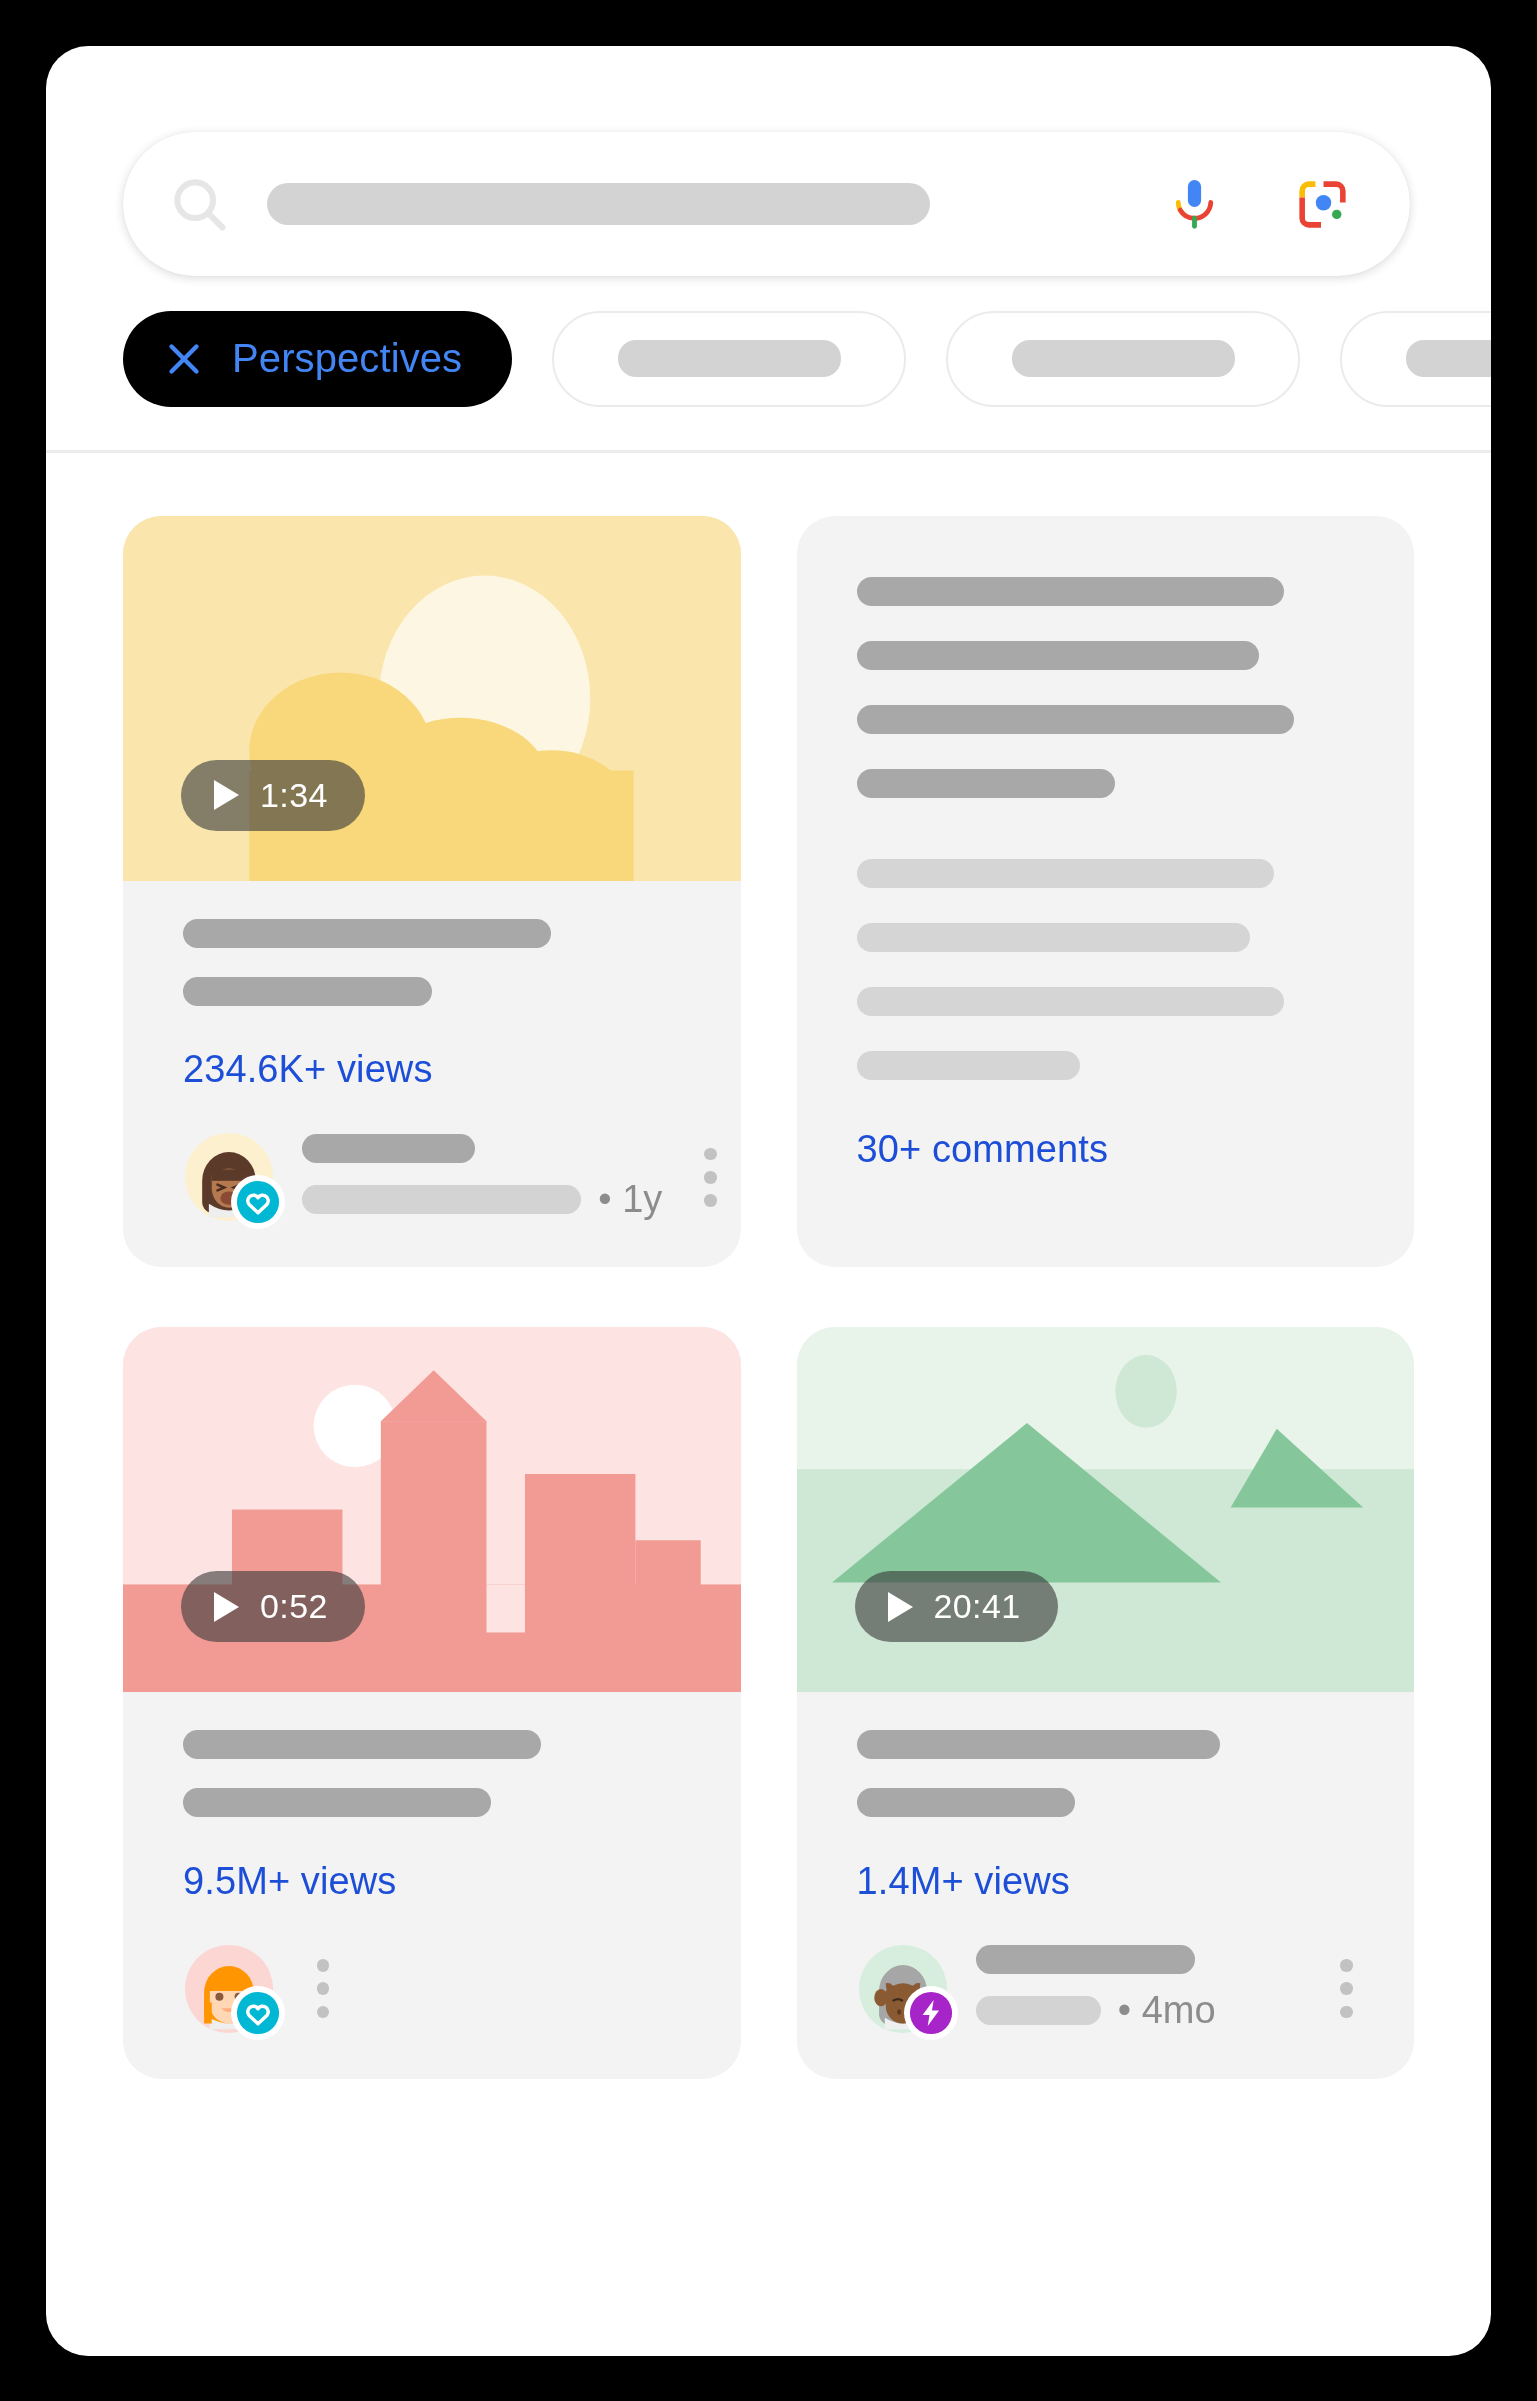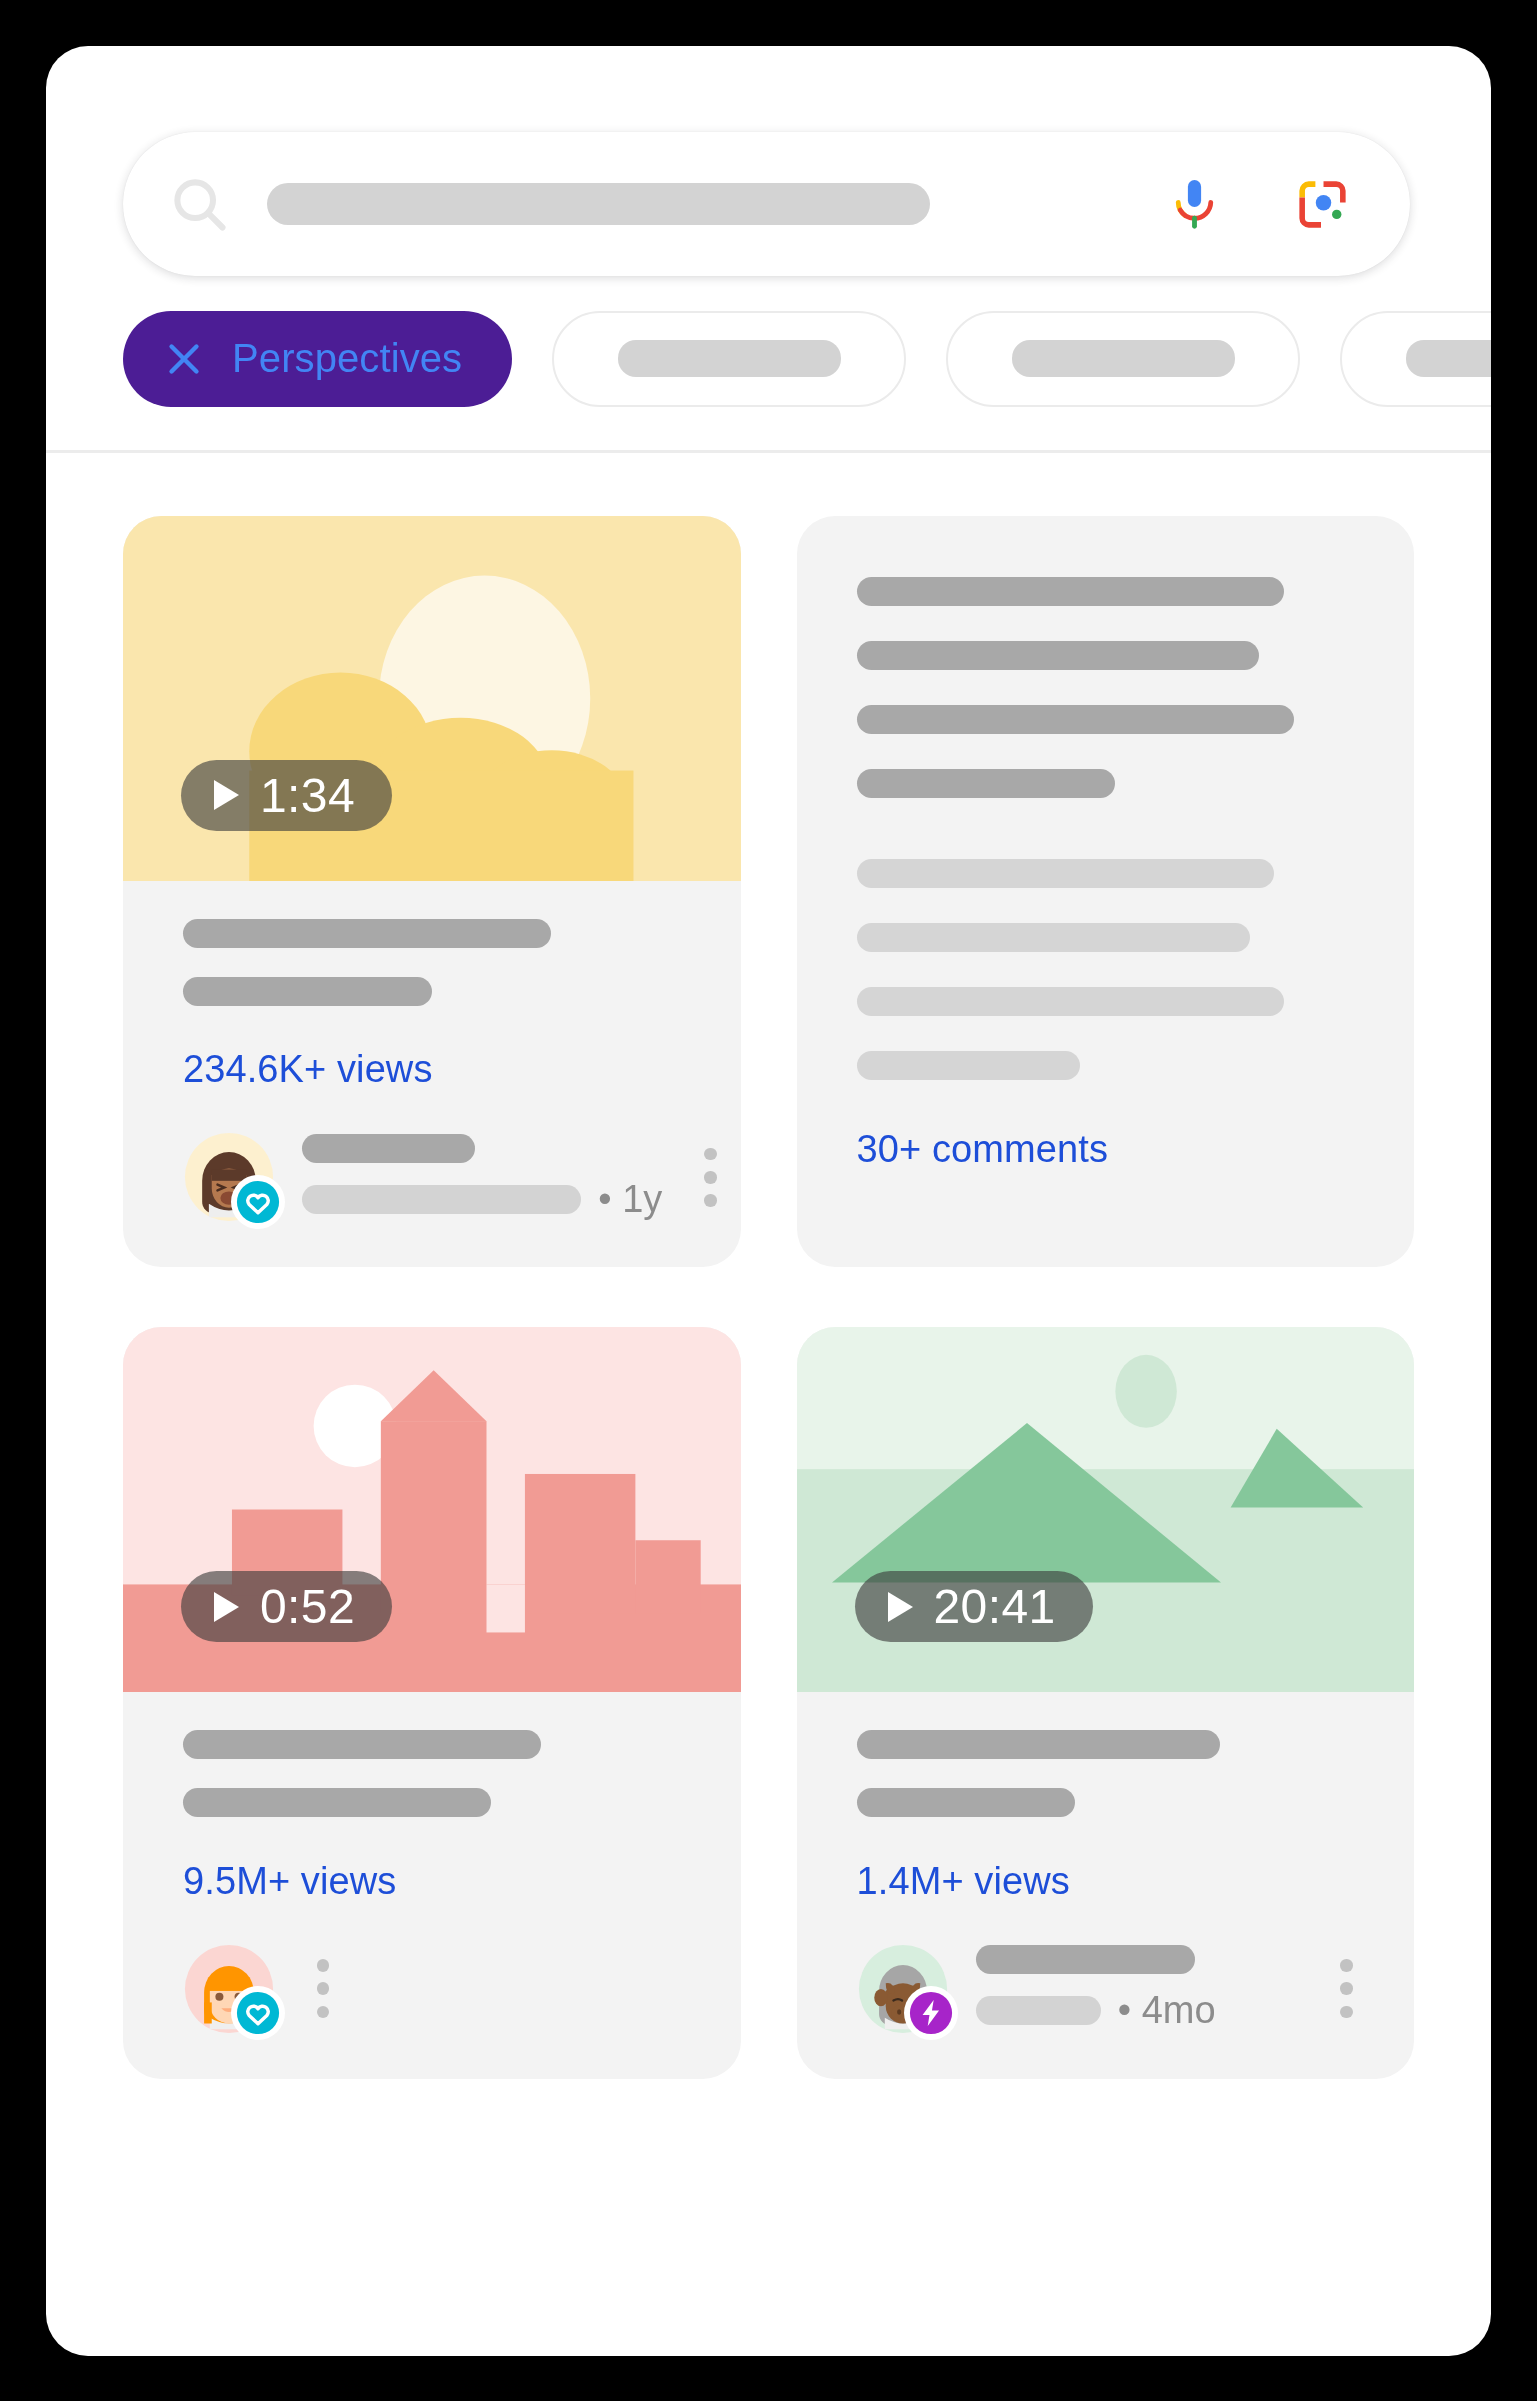--- a/index.html
+++ b/index.html
@@ -80,21 +80,21 @@
   }
   .chip {
     flex: 0 0 auto;
     height: 96px;
     border-radius: 48px;
     display: flex;
     align-items: center;
     justify-content: center;
   }
   .chip.active {
-    background: #4c1d95;
+    background: #000000;
     padding: 0 50px 0 38px;
     gap: 25px;
   }
   .chip.active .chip-label {
     color: #4285f4;
     font-size: 40px;
     letter-spacing: 0.1px;
     white-space: nowrap;
   }
   .chip-close-icon { width: 46px; height: 46px; display: block; }
@@ -153,21 +153,21 @@
     padding: 0 37px 0 33px;
   }
   .duration-badge .play-tri {
     width: 0; height: 0;
     border-left: 25px solid #ffffff;
     border-top: 15.4px solid transparent;
     border-bottom: 15.4px solid transparent;
   }
   .duration-badge .dur-text {
     color: #ffffff;
-    font-size: 48px;
+    font-size: 34px;
     letter-spacing: 0.4px;
   }
 
   
   .card-body {
     padding: 38px 60px 44px 60px;
     display: flex;
     flex-direction: column;
     flex: 1 1 auto;
   }

